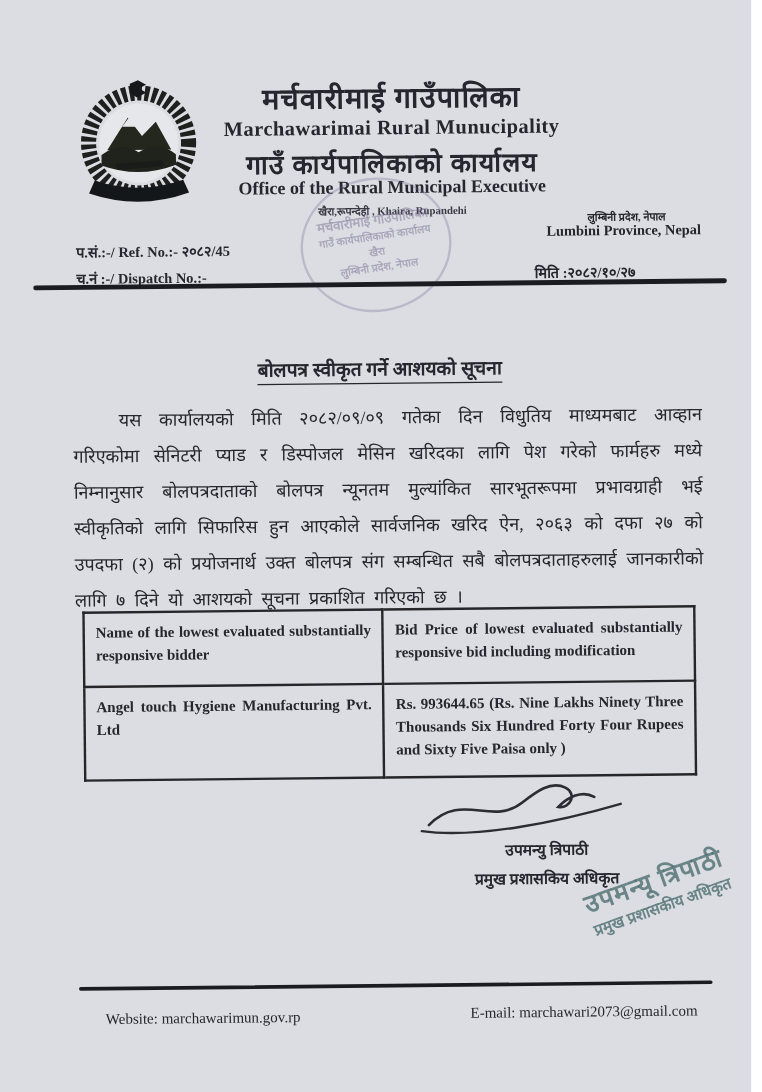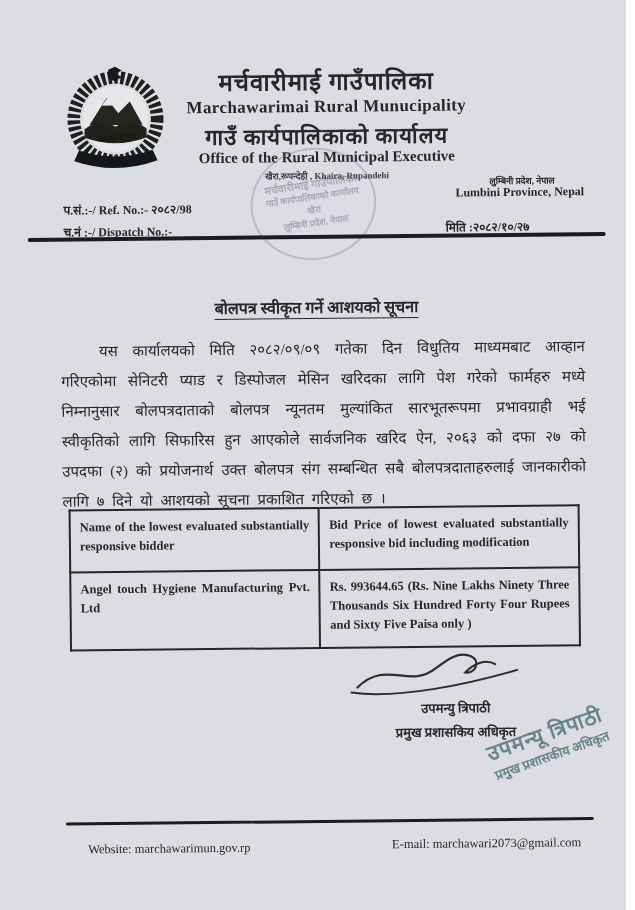--- a/index.html
+++ b/index.html
@@ -107,21 +107,21 @@
     <div class="abs head-en-1 ctr">Marchawarimai Rural Munucipality</div>
     <div class="abs head-np-2 ctr">गाउँ कार्यपालिकाको कार्यालय</div>
     <div class="abs head-en-2 ctr">Office of the Rural Municipal Executive</div>
     <div class="abs head-addr ctr">खैरा,रूपन्देही , Khaira, Rupandehi</div>
 
     <div class="abs prov-np ctr">लुम्बिनी प्रदेश, नेपाल</div>
     <div class="abs prov-en ctr">Lumbini Province, Nepal</div>
 
     <div class="abs ref-line">
       <span>प.सं.:-/ Ref. No.:-</span>
-      <span>२०८२/98</span>
+      <span>२०८२/45</span>
     </div>
     <div class="abs dispatch-line">च.नं :-/ Dispatch No.:-</div>
     <div class="abs date-line">मिति :२०८२/१०/२७</div>
 
     <div class="abs round-stamp">
       <div class="rs-big">मर्चवारीमाई गाउँपालिका</div>
       <div>गाउँ कार्यपालिकाको कार्यालय</div>
       <div>खैरा</div>
       <div>लुम्बिनी प्रदेश, नेपाल</div>
     </div>

